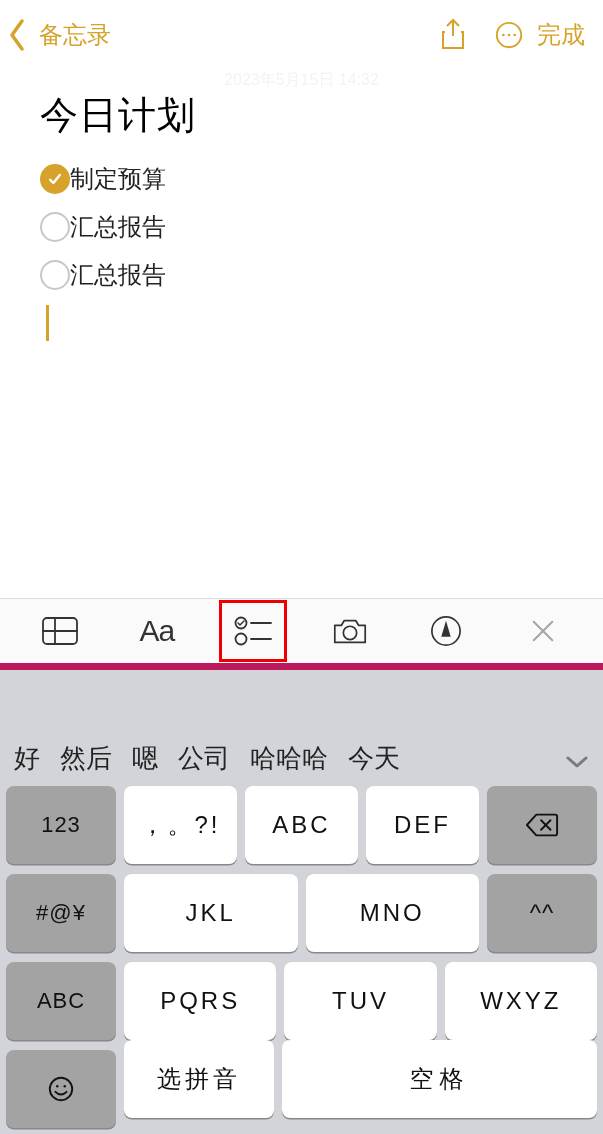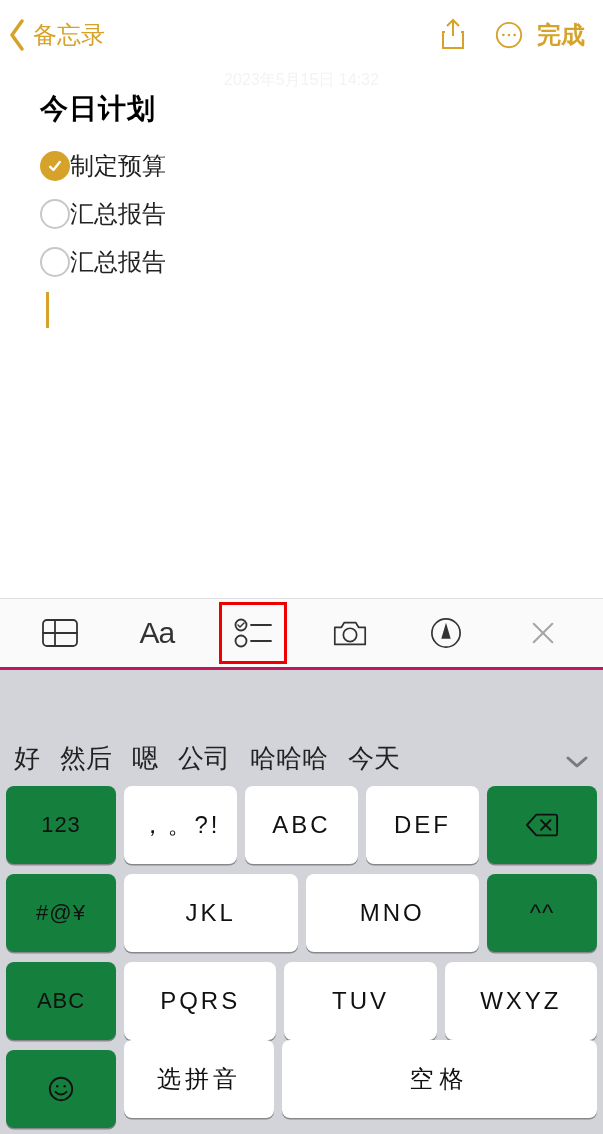--- a/index.html
+++ b/index.html
@@ -1,60 +1,60 @@
 <!DOCTYPE html>
 <html><head>
   <meta charset="utf-8">
   <style>
     * { margin: 0; padding: 0; box-sizing: border-box; -webkit-font-smoothing: antialiased; }
     html, body { width: 603px; height: 1134px; overflow: hidden; font-family: -apple-system, "PingFang SC", "Helvetica Neue", sans-serif; background: #fff; }
     body { display: flex; flex-direction: column; }
 
     
     .nav { height: 70px; display: flex; align-items: center; padding: 0 10px 0 6px; color: #d6a22a; }
-    .nav-back { display: flex; align-items: center; gap: 1px; cursor: pointer; }
+    .nav-back { display: flex; align-items: center; gap: 7px; cursor: pointer; }
     .chevron-left { width: 24px; height: 36px; }
     .chevron-left path { stroke: #d6a22a; stroke-width: 3.5; fill: none; stroke-linecap: round; stroke-linejoin: round; }
     .nav-title { font-size: 24px; margin-left: 2px; }
     .nav-spacer { flex: 1; }
     .nav-btn { width: 56px; height: 44px; display: flex; align-items: center; justify-content: center; }
-    .nav-done { font-size: 24px; font-weight: 700; padding-right: 8px; }
+    .nav-done { font-size: 24px; font-weight: 400; padding-right: 8px; }
     .nav svg { stroke: #d6a22a; fill: none; stroke-width: 2; }
 
     
     .content { flex: 1; padding: 10px 26px 0 40px; position: relative; }
     .timestamp { position: absolute; top: 0; left: 0; right: 0; text-align: center; font-size: 16px; color: #f3f3f3; }
-    .note-title { font-size: 28px; font-weight: 700; letter-spacing: 1px; margin-top: 10px; }
+    .note-title { font-size: 38px; font-weight: 400; letter-spacing: 1px; margin-top: 10px; }
     .cl { margin-top: 14px; }
     .cl-item { display: flex; align-items: center; height: 48px; }
     .cl-circle { width: 30px; height: 30px; border-radius: 50%; border: 2px solid #c7c7cc; flex-shrink: 0; display:flex; align-items:center; justify-content:center;}
     .cl-circle.checked { background: #d6a22a; border-color: #d6a22a; }
     .cl-circle.checked svg { stroke:#fff; stroke-width:3; fill:none; stroke-linecap:round; stroke-linejoin:round; }
     .cl-text { font-size: 24px; color: #222; }
     .cursor { width: 3px; height: 36px; background: #d6a22a; margin-left: 6px; margin-top: 6px; }
 
     
-    .fmt { height: 72px; background: #fafafa; border-top: 1px solid #ddd; border-bottom: 3px solid #be185d; display: flex; align-items: center; justify-content: space-around; padding: 0 12px; }
+    .fmt { height: 72px; background: #fafafa; border-top: 1px solid #ddd; border-bottom: 7px solid #be185d; display: flex; align-items: center; justify-content: space-around; padding: 0 12px; }
     .fmt-btn { width: 66px; height: 60px; display:flex; align-items:center; justify-content:center; position: relative; }
     .fmt-btn svg { stroke:#333; stroke-width:1.8; fill:none; stroke-linecap:round; stroke-linejoin:round; }
     .fmt-btn.close svg { stroke:#a5a5a5; stroke-width:2.2; }
     .fmt-btn.hl { outline: 3px solid #e00; outline-offset: -2px; }
     .aa { font-size: 30px; font-weight: 500; color:#333; letter-spacing:-1px;}
 
     
     .kbd-area { background: #d2d4d9; padding-bottom: 6px; }
     .sugg { height: 116px; display:flex; align-items:flex-end; padding: 0 14px 10px 14px; gap: 20px; font-size: 26px; color:#222; }
     .sugg-item { white-space: nowrap; }
     .sugg-chev { margin-left:auto; }
     .sugg-chev svg { stroke:#7a7a7e; stroke-width:3; fill:none; stroke-linecap:round; stroke-linejoin:round;}
 
     .kbd { padding: 0 6px; }
     .kbd-row { display:flex; gap:8px; margin-bottom:10px; }
     .key { background:#fff; border-radius:8px; box-shadow: 0 1.5px 0 #87878c; height:78px; display:flex; align-items:center; justify-content:center; font-size:24px; color:#111; letter-spacing:3px; }
-    .key.fn { background:#15803d; font-size:22px; letter-spacing:1px; }
+    .key.fn { background:#a3a3a3; font-size:22px; letter-spacing:1px; }
     .key.fn.light { font-size:24px; }
     .key.w1  { width:110px; }
     .key.wl  { flex:1; }
     .key.sp  { flex:2.1; letter-spacing:6px; }
     .key.enter { height:166px; font-size:24px; }
     .key svg { stroke:#111; stroke-width:2; fill:none; stroke-linecap:round; stroke-linejoin:round; }
 
     .kbd-bottom { display:flex; gap:8px; }
     .kbd-bottom-left { display:flex; flex-direction:column; gap:10px; width:110px; }
     .kbd-bottom-mid { display:flex; flex-direction:column; flex:1; }

